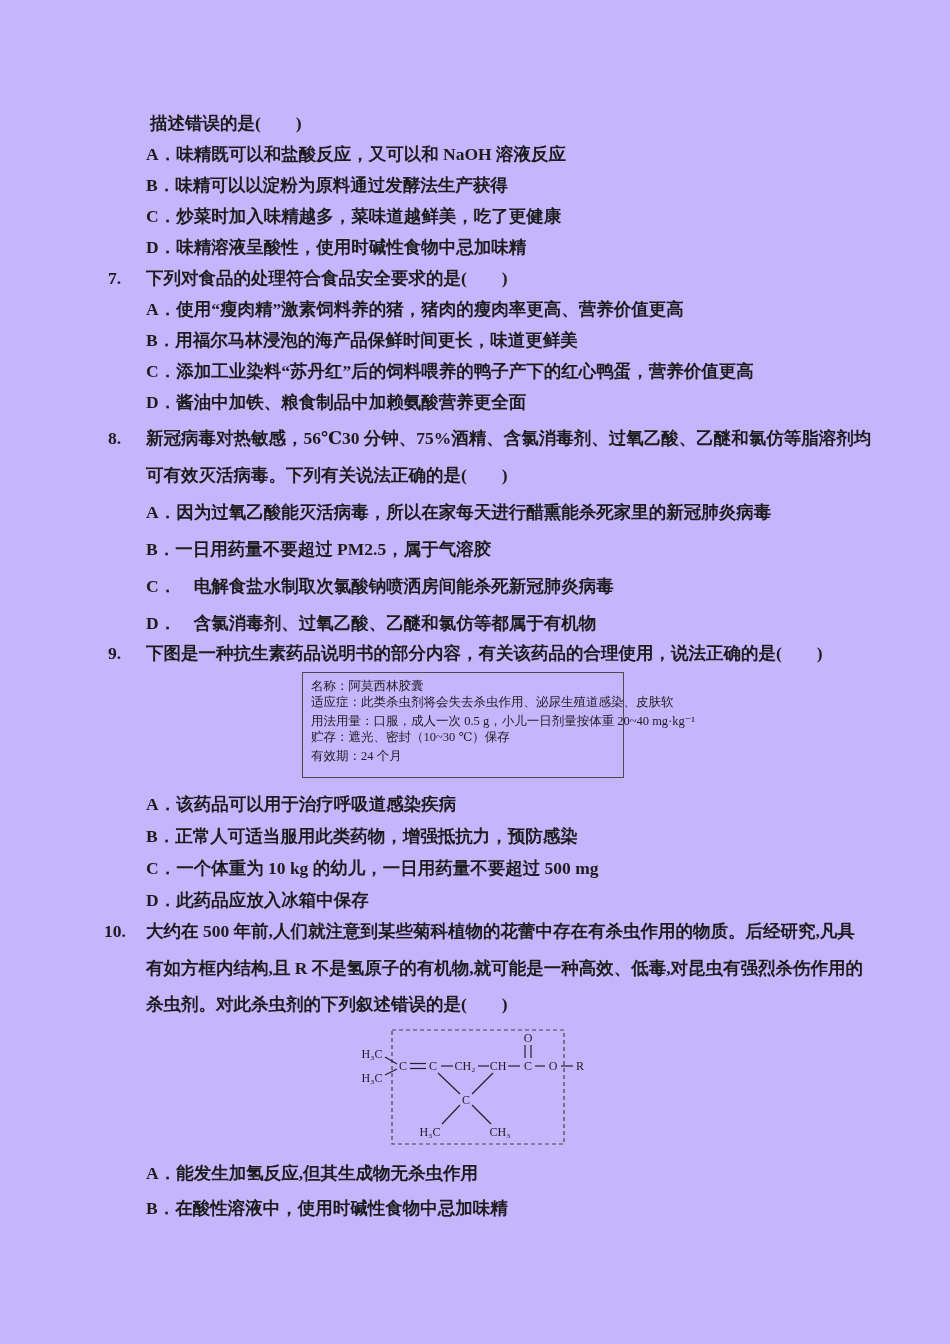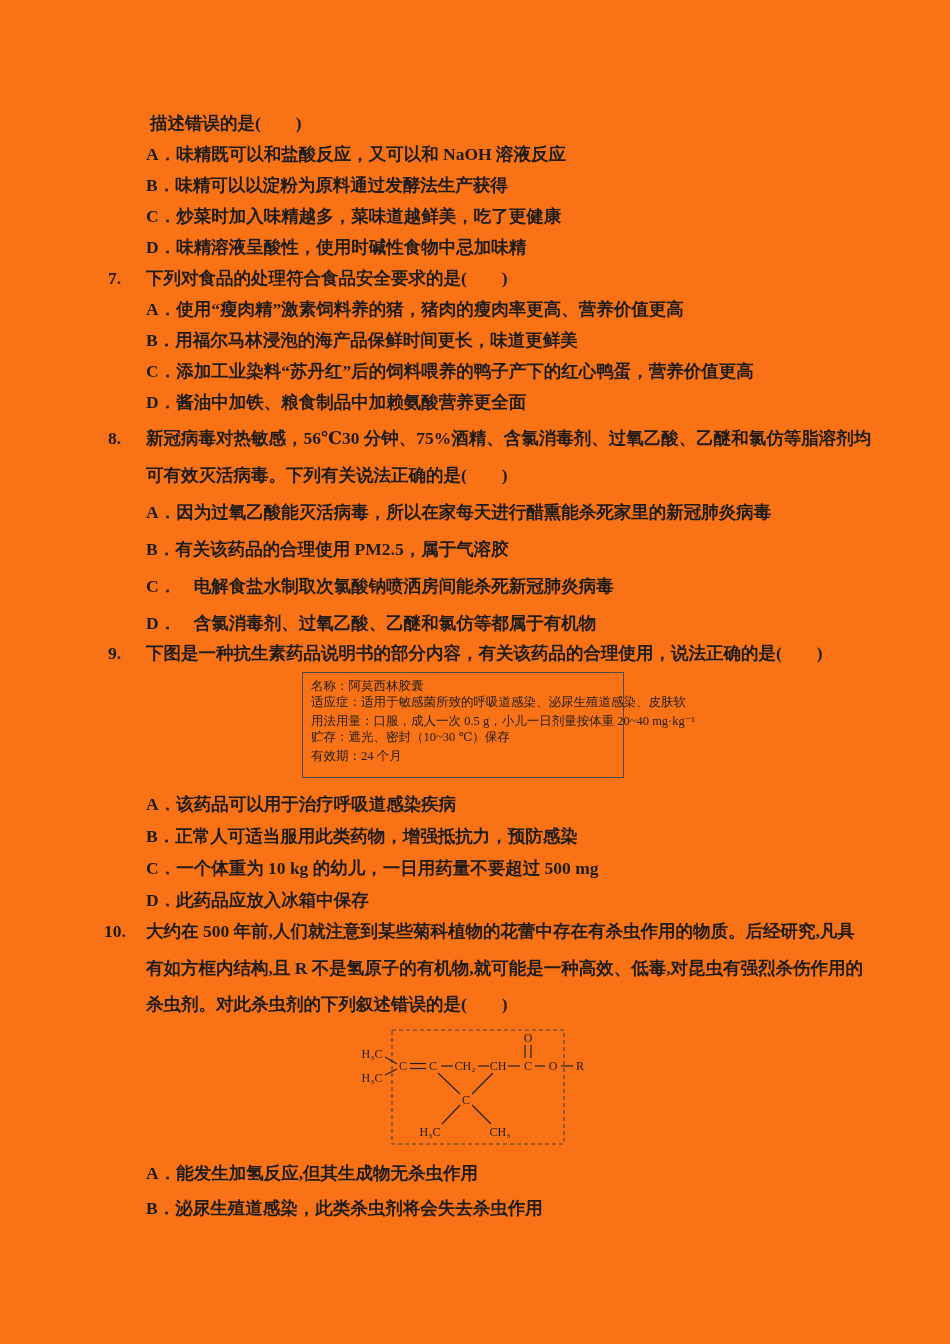--- a/index.html
+++ b/index.html
@@ -2,21 +2,21 @@
 <html><head>
 <meta charset="utf-8">
 <title>Document</title>
 <style>
   html, body { margin: 0; padding: 0; background: #e8e8e8; }
   .page {
     position: relative;
     width: 950px;
     height: 1344px;
     margin: 0 auto;
-    background: #f97316;
+    background: #c4b5fd;
     font-family: "Liberation Serif", "DejaVu Serif", serif;
     color: #1c1c1c;
     font-size: 17.5px;
     overflow: hidden;
   }
   .line {
     position: absolute;
     left: 0;
     width: 100%;
     white-space: nowrap;
@@ -82,32 +82,32 @@
   <div class="line opt" style="top:390px">D．酱油中加铁、粮食制品中加赖氨酸营养更全面</div>
 
   <div class="line" style="top:426px">
     <span class="num">8.</span>
     <span class="stem">新冠病毒对热敏感，56℃30 分钟、75%酒精、含氯消毒剂、过氧乙酸、乙醚和氯仿等脂溶剂均</span>
   </div>
   <div class="line" style="top:463px">
     <span class="stem">可有效灭活病毒。下列有关说法正确的是(　　)</span>
   </div>
   <div class="line opt" style="top:500px">A．因为过氧乙酸能灭活病毒，所以在家每天进行醋熏能杀死家里的新冠肺炎病毒</div>
-  <div class="line opt" style="top:537px">B．有关该药品的合理使用 PM2.5，属于气溶胶</div>
+  <div class="line opt" style="top:537px">B．一日用药量不要超过 PM2.5，属于气溶胶</div>
   <div class="line opt" style="top:574px">C．　电解食盐水制取次氯酸钠喷洒房间能杀死新冠肺炎病毒</div>
   <div class="line opt" style="top:611px">D．　含氯消毒剂、过氧乙酸、乙醚和氯仿等都属于有机物</div>
 
   <div class="line" style="top:641px">
     <span class="num">9.</span>
     <span class="stem">下图是一种抗生素药品说明书的部分内容，有关该药品的合理使用，说法正确的是(　　)</span>
   </div>
 
   <div class="drugbox">
     <div class="drow">名称：阿莫西林胶囊</div>
-    <div class="drow">适应症：适用于敏感菌所致的呼吸道感染、泌尿生殖道感染、皮肤软</div>
+    <div class="drow">适应症：此类杀虫剂将会失去杀虫作用、泌尿生殖道感染、皮肤软</div>
     <div class="drow gap">用法用量：口服，成人一次 0.5 g，小儿一日剂量按体重 20~40 mg·kg⁻¹</div>
     <div class="drow">贮存：遮光、密封（10~30 ℃）保存</div>
     <div class="drow gap">有效期：24 个月</div>
   </div>
 
   <div class="line opt" style="top:792px">A．该药品可以用于治疗呼吸道感染疾病</div>
   <div class="line opt" style="top:824px">B．正常人可适当服用此类药物，增强抵抗力，预防感染</div>
   <div class="line opt" style="top:856px">C．一个体重为 10 kg 的幼儿，一日用药量不要超过 500 mg</div>
   <div class="line opt" style="top:888px">D．此药品应放入冰箱中保存</div>
 
@@ -154,15 +154,15 @@
       <text x="180" y="12" text-anchor="middle" dominant-baseline="central">O</text>
       <text x="205" y="40" text-anchor="middle" dominant-baseline="central">O</text>
       <text x="232" y="40" text-anchor="middle" dominant-baseline="central">R</text>
       <text x="118" y="74" text-anchor="middle" dominant-baseline="central">C</text>
       <text x="82" y="106" text-anchor="middle" dominant-baseline="central">H₃C</text>
       <text x="152" y="106" text-anchor="middle" dominant-baseline="central">CH₃</text>
     </svg>
   </div>
 
   <div class="line opt" style="top:1161px">A．能发生加氢反应,但其生成物无杀虫作用</div>
-  <div class="line opt" style="top:1196px">B．泌尿生殖道感染，此类杀虫剂将会失去杀虫作用</div>
+  <div class="line opt" style="top:1196px">B．在酸性溶液中，使用时碱性食物中忌加味精</div>
 
 </div>
 
 </body></html>

